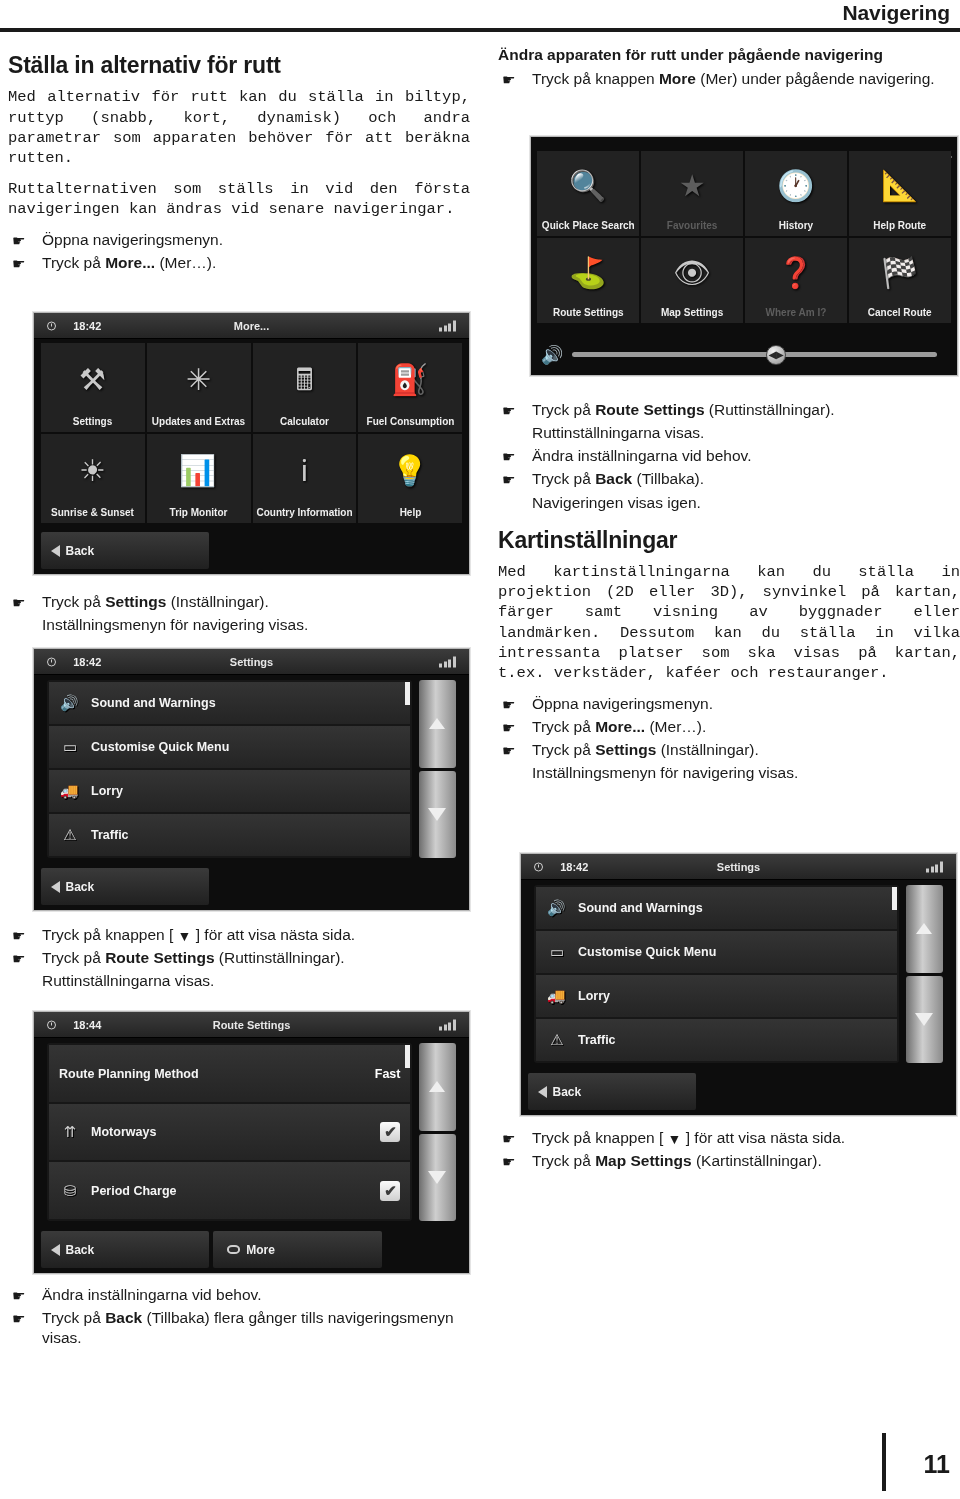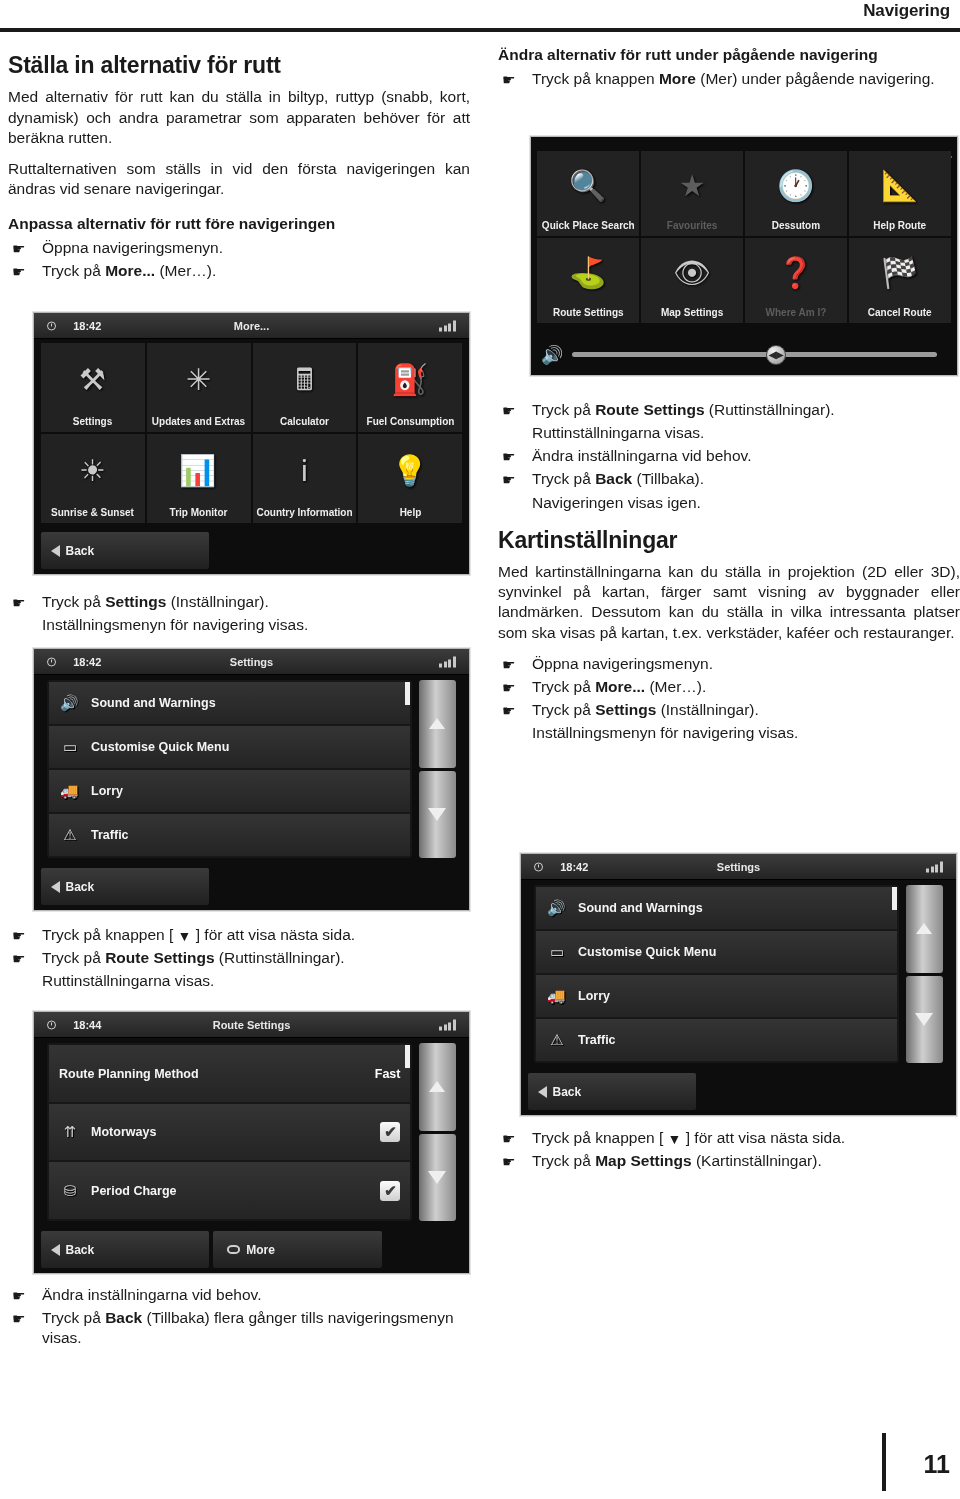--- a/index.html
+++ b/index.html
@@ -12,21 +12,21 @@
     position:relative;
     overflow:hidden;
   }
 
   
   .page-header {
     position:absolute; top:0; left:0; width:960px; height:30px;
   }
   .page-header .title {
     position:absolute; right:10px; top:1px;
-    font-size:17px; font-weight:bold; letter-spacing:-0.1px;
+    font-size:21px; font-weight:bold; letter-spacing:-0.1px;
   }
   .header-rule {
     position:absolute; left:0; top:28px; width:960px; height:4px;
     background:#1a1a1a;
   }
 
   
   .col {
     position:absolute; top:44px; width:462px;
   }
@@ -38,20 +38,21 @@
     letter-spacing:-0.2px;
   }
   h2.sub {
     font-size:15.5px; font-weight:bold; margin:16px 0 4px 0; line-height:1.2;
   }
   h2.sub.tight { margin-top:2px; }
   p.body {
     font-size:15.5px; line-height:1.30; margin:0 0 11px 0;
     text-align:justify; text-justify:inter-word;
     hyphens:manual;
+    font-family:Liberation Mono, monospace;
   }
 
   
   ul.steps { list-style:none; margin:0 0 0 0; padding:0; }
   ul.steps li {
     position:relative; padding-left:34px;
     font-size:15.5px; line-height:1.30; margin-bottom:3px;
   }
   ul.steps li .hand {
     position:absolute; left:4px; top:2px;
@@ -224,21 +225,20 @@
 
 <div class="page-header">
   <div class="title">Navigering</div>
 </div>
 <div class="header-rule"></div>
 
 <div class="col col-left">
   <h1 class="sec">Ställa in alternativ för rutt</h1>
   <p class="body">Med alternativ för rutt kan du ställa in biltyp, ruttyp (snabb, kort, dynamisk) och andra parametrar som apparaten behöver för att beräkna rutten.</p>
   <p class="body">Ruttalternativen som ställs in vid den första navigeringen kan ändras vid senare navigeringar.</p>
-  <h2 class="sub">Anpassa alternativ för rutt före navigeringen</h2>
   <ul class="steps">
       <li><span class="hand">☛</span><span>Öppna navigeringsmenyn.</span></li>
       <li><span class="hand">☛</span><span>Tryck på <span class="b">More...</span> (Mer…).</span></li>
     </ul>
 </div>
 
 <div class="shot" style="left:33px; top:312px; width:437px; height:263px;">
   <div class="statusbar">
     <div class="clockicon"></div>
     <div class="time">18:42</div>
@@ -404,40 +404,40 @@
 </div>
 
 <div class="col col-left" style="top:1285px;">
   <ul class="steps">
       <li><span class="hand">☛</span><span>Ändra inställningarna vid behov.</span></li>
       <li><span class="hand">☛</span><span>Tryck på <span class="b">Back</span> (Tillbaka) flera gånger tills navigeringsmenyn visas.</span></li>
     </ul>
 </div>
 
 <div class="col col-right">
-  <h2 class="sub tight">Ändra alternativ för rutt under pågående navigering</h2>
+  <h2 class="sub tight">Ändra apparaten för rutt under pågående navigering</h2>
   <ul class="steps">
       <li><span class="hand">☛</span><span>Tryck på knappen <span class="b">More</span> (Mer) under pågående navigering.</span></li>
     </ul>
 </div>
 
 <div class="shot" style="left:530px; top:136px; width:428px; height:240px;">
   <div class="chevron-next">›</div>
   <div class="grid" style="top:6%; height:72%;">
       <div class="cell">
         <div class="glyph">🔍</div>
         <div class="cap">Quick Place Search</div>
       </div>
       <div class="cell dim">
         <div class="glyph">★</div>
         <div class="cap">Favourites</div>
       </div>
       <div class="cell">
         <div class="glyph">🕐</div>
-        <div class="cap">Dessutom</div>
+        <div class="cap">History</div>
       </div>
       <div class="cell">
         <div class="glyph">📐</div>
         <div class="cap">Help Route</div>
       </div>
       <div class="cell">
         <div class="glyph">⛳</div>
         <div class="cap">Route Settings</div>
       </div>
       <div class="cell">

